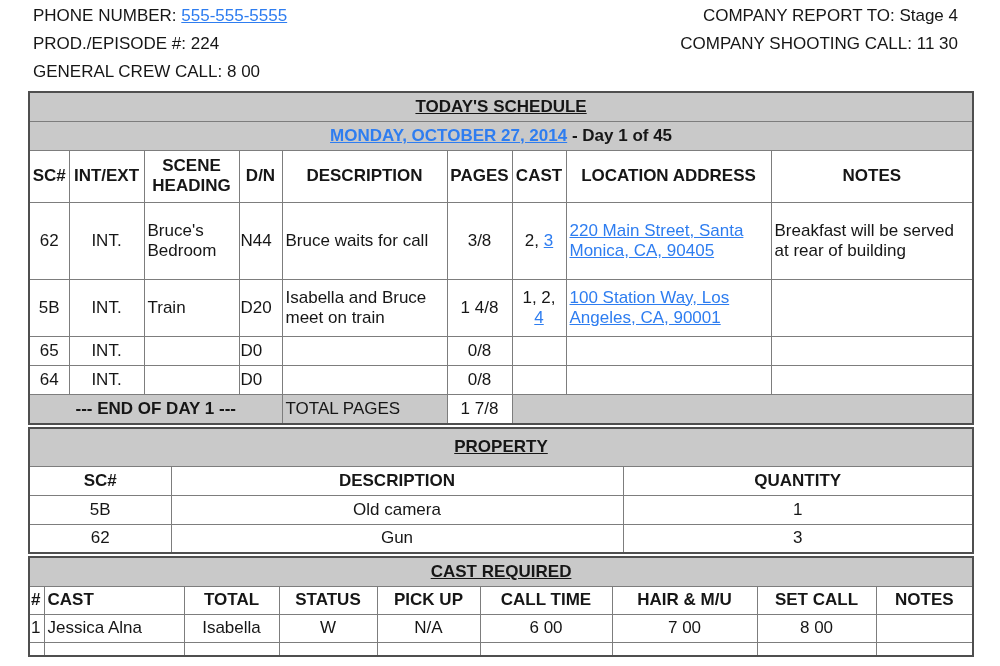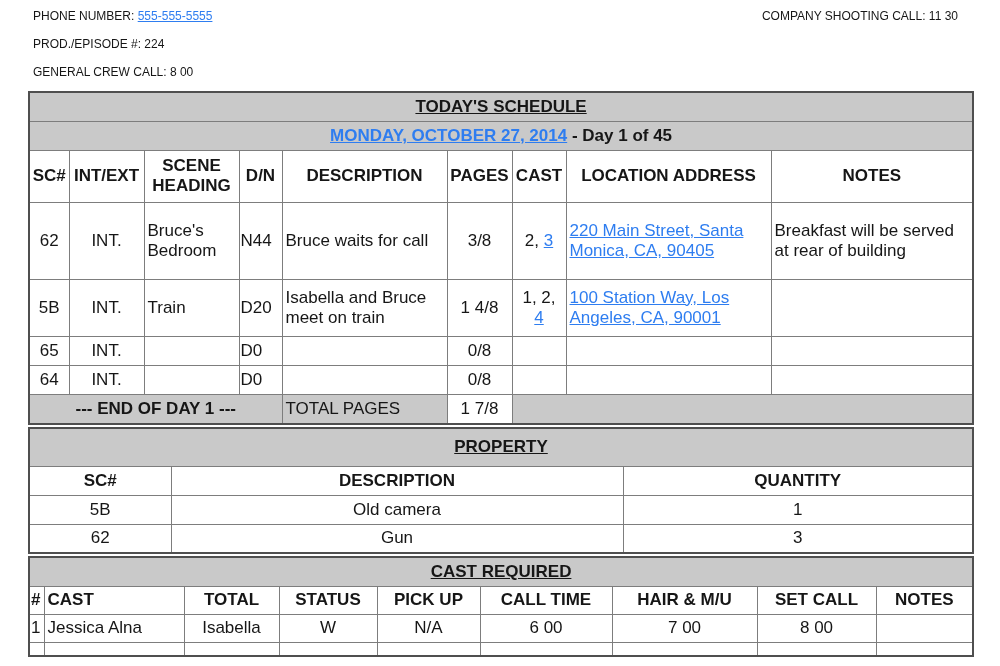--- a/index.html
+++ b/index.html
@@ -8,21 +8,21 @@
     width: 1000px; height: 666px;
     overflow: hidden;
     background: #ffffff;
     color: #161616;
     font-family: "Liberation Sans", sans-serif;
   }
   .top-info {
     display: flex;
     justify-content: space-between;
     padding: 2px 42px 0 33px;
-    font-size: 12px;
+    font-size: 17px;
   }
   .top-info .line { line-height: 28px; white-space: nowrap; }
   .top-right { text-align: right; }
   a, .link {
     color: #2e7df0;
     text-decoration: underline;
     cursor: pointer;
   }
   table {
     width: 944px;
@@ -55,20 +55,21 @@
 </head>
 <body>
 
 <div class="top-info">
   <div class="top-left">
     <div class="line"><span>PHONE NUMBER: </span><a href="#">555-555-5555</a></div>
     <div class="line">PROD./EPISODE #: 224</div>
     <div class="line">GENERAL CREW CALL: 8 00</div>
   </div>
   <div class="top-right">
+    <div class="line">COMPANY REPORT TO: Stage 4</div>
     <div class="line">COMPANY SHOOTING CALL: 11 30</div>
   </div>
 </div>
 
 <table>
   <colgroup>
     <col style="width:40px">
       <col style="width:75px">
       <col style="width:95px">
       <col style="width:43px">

